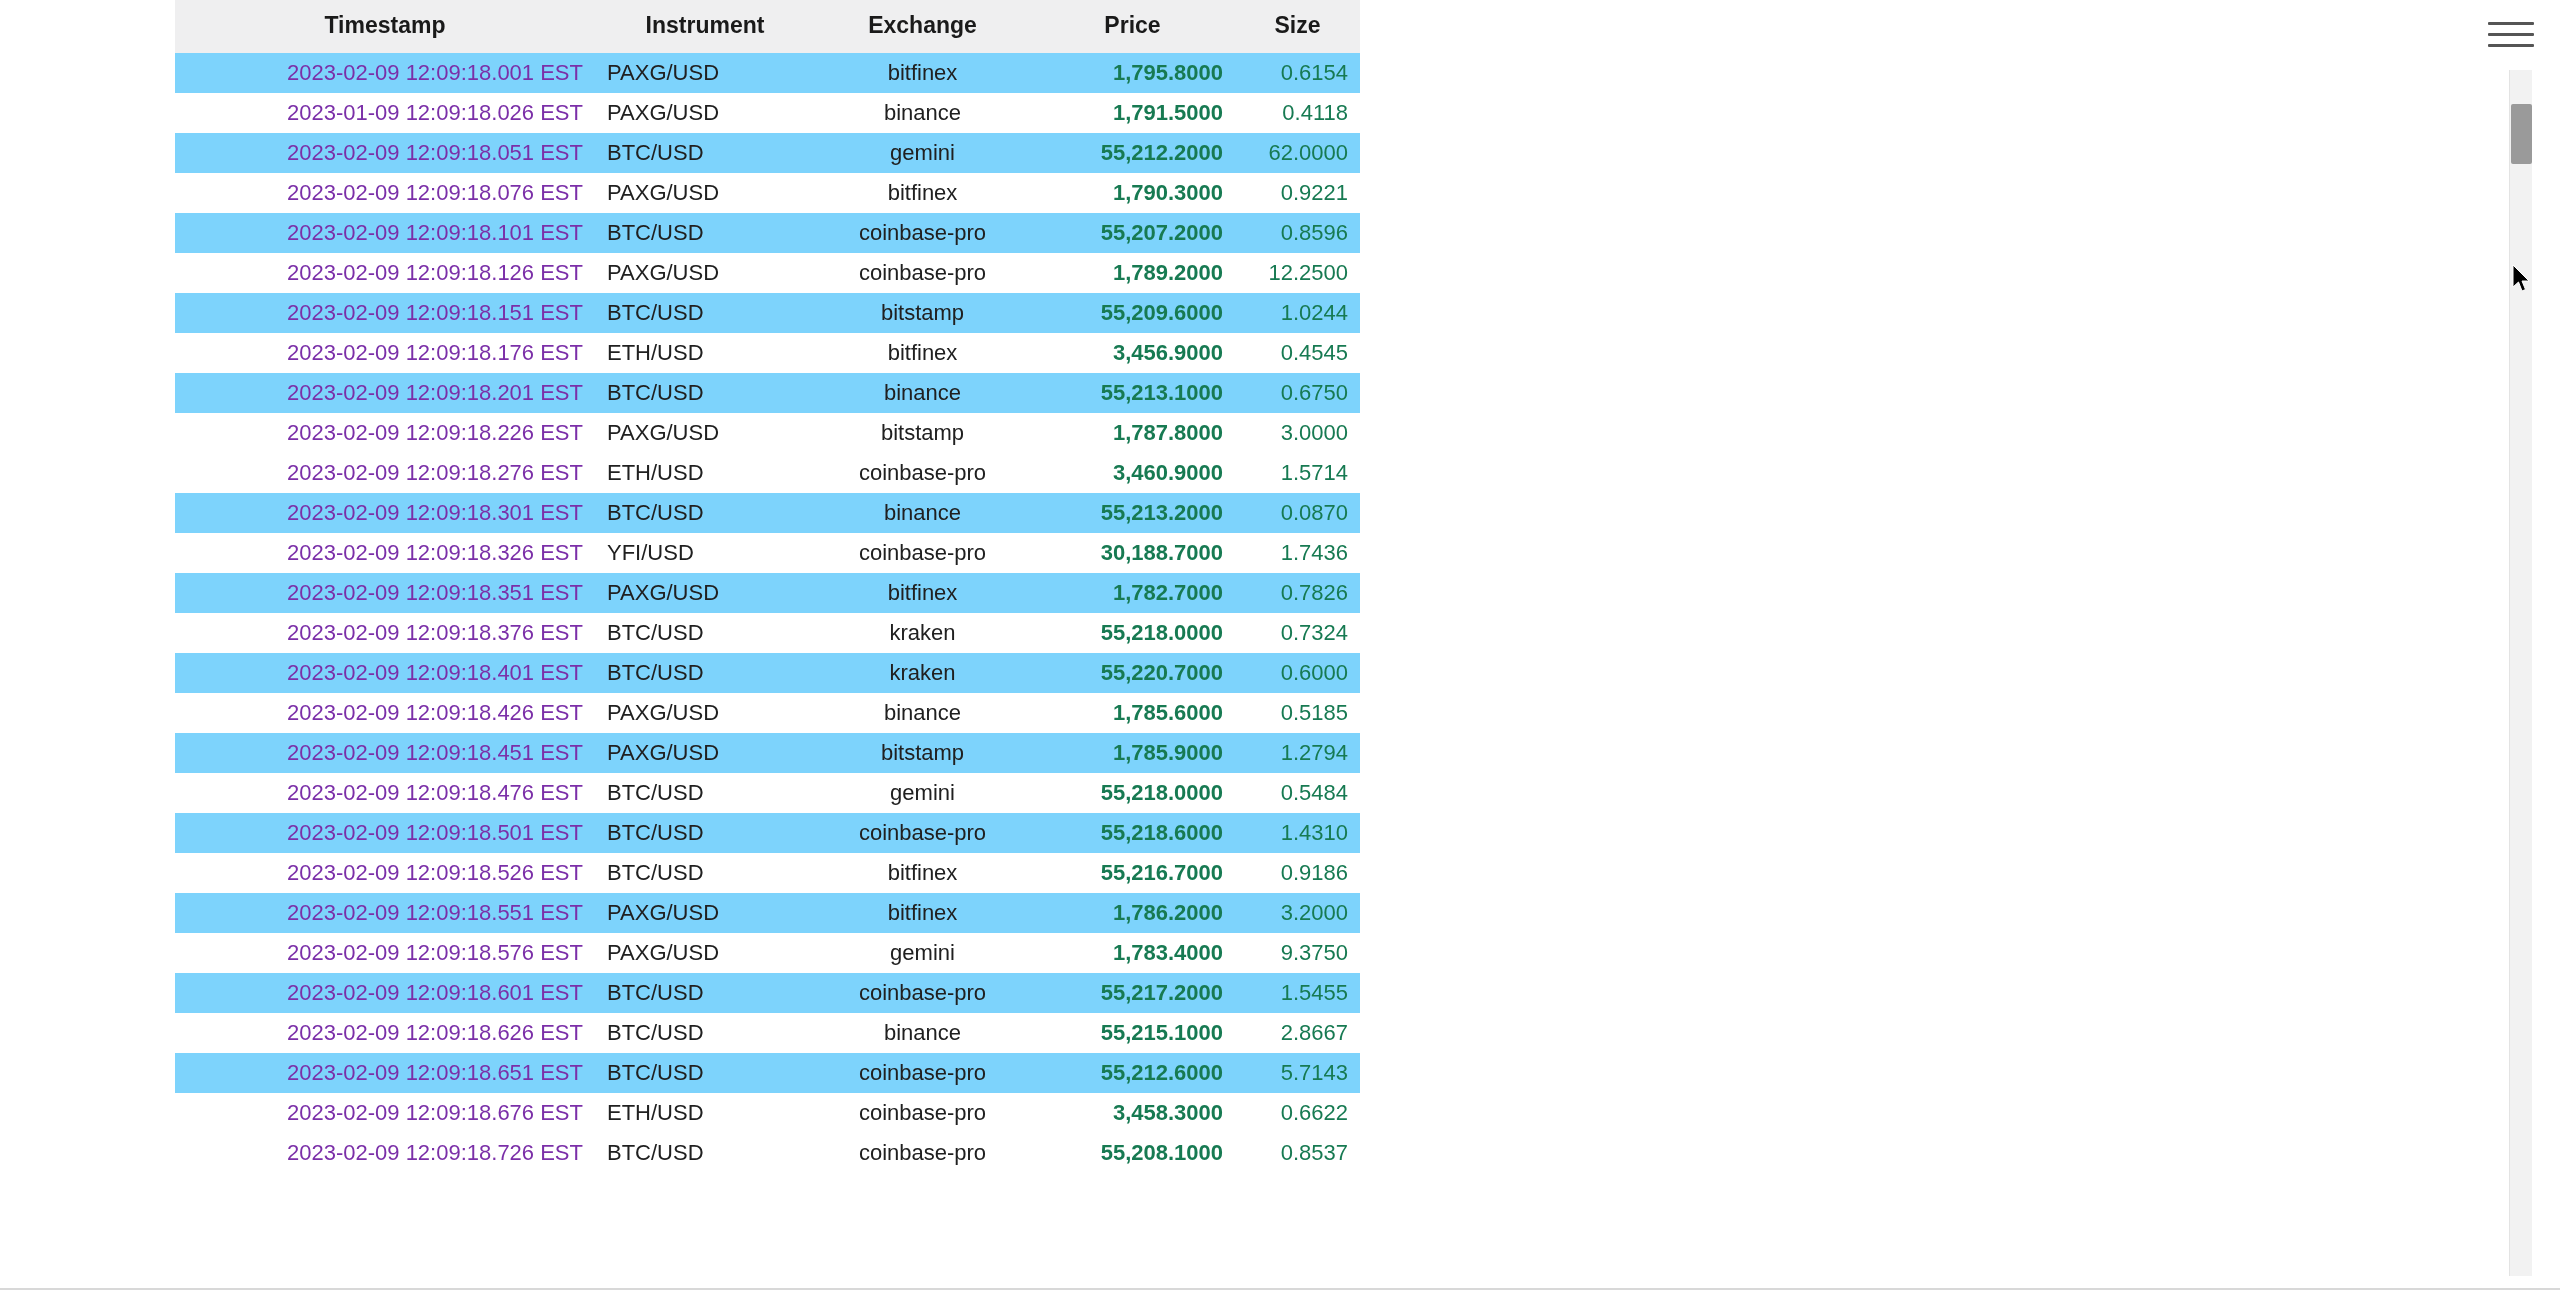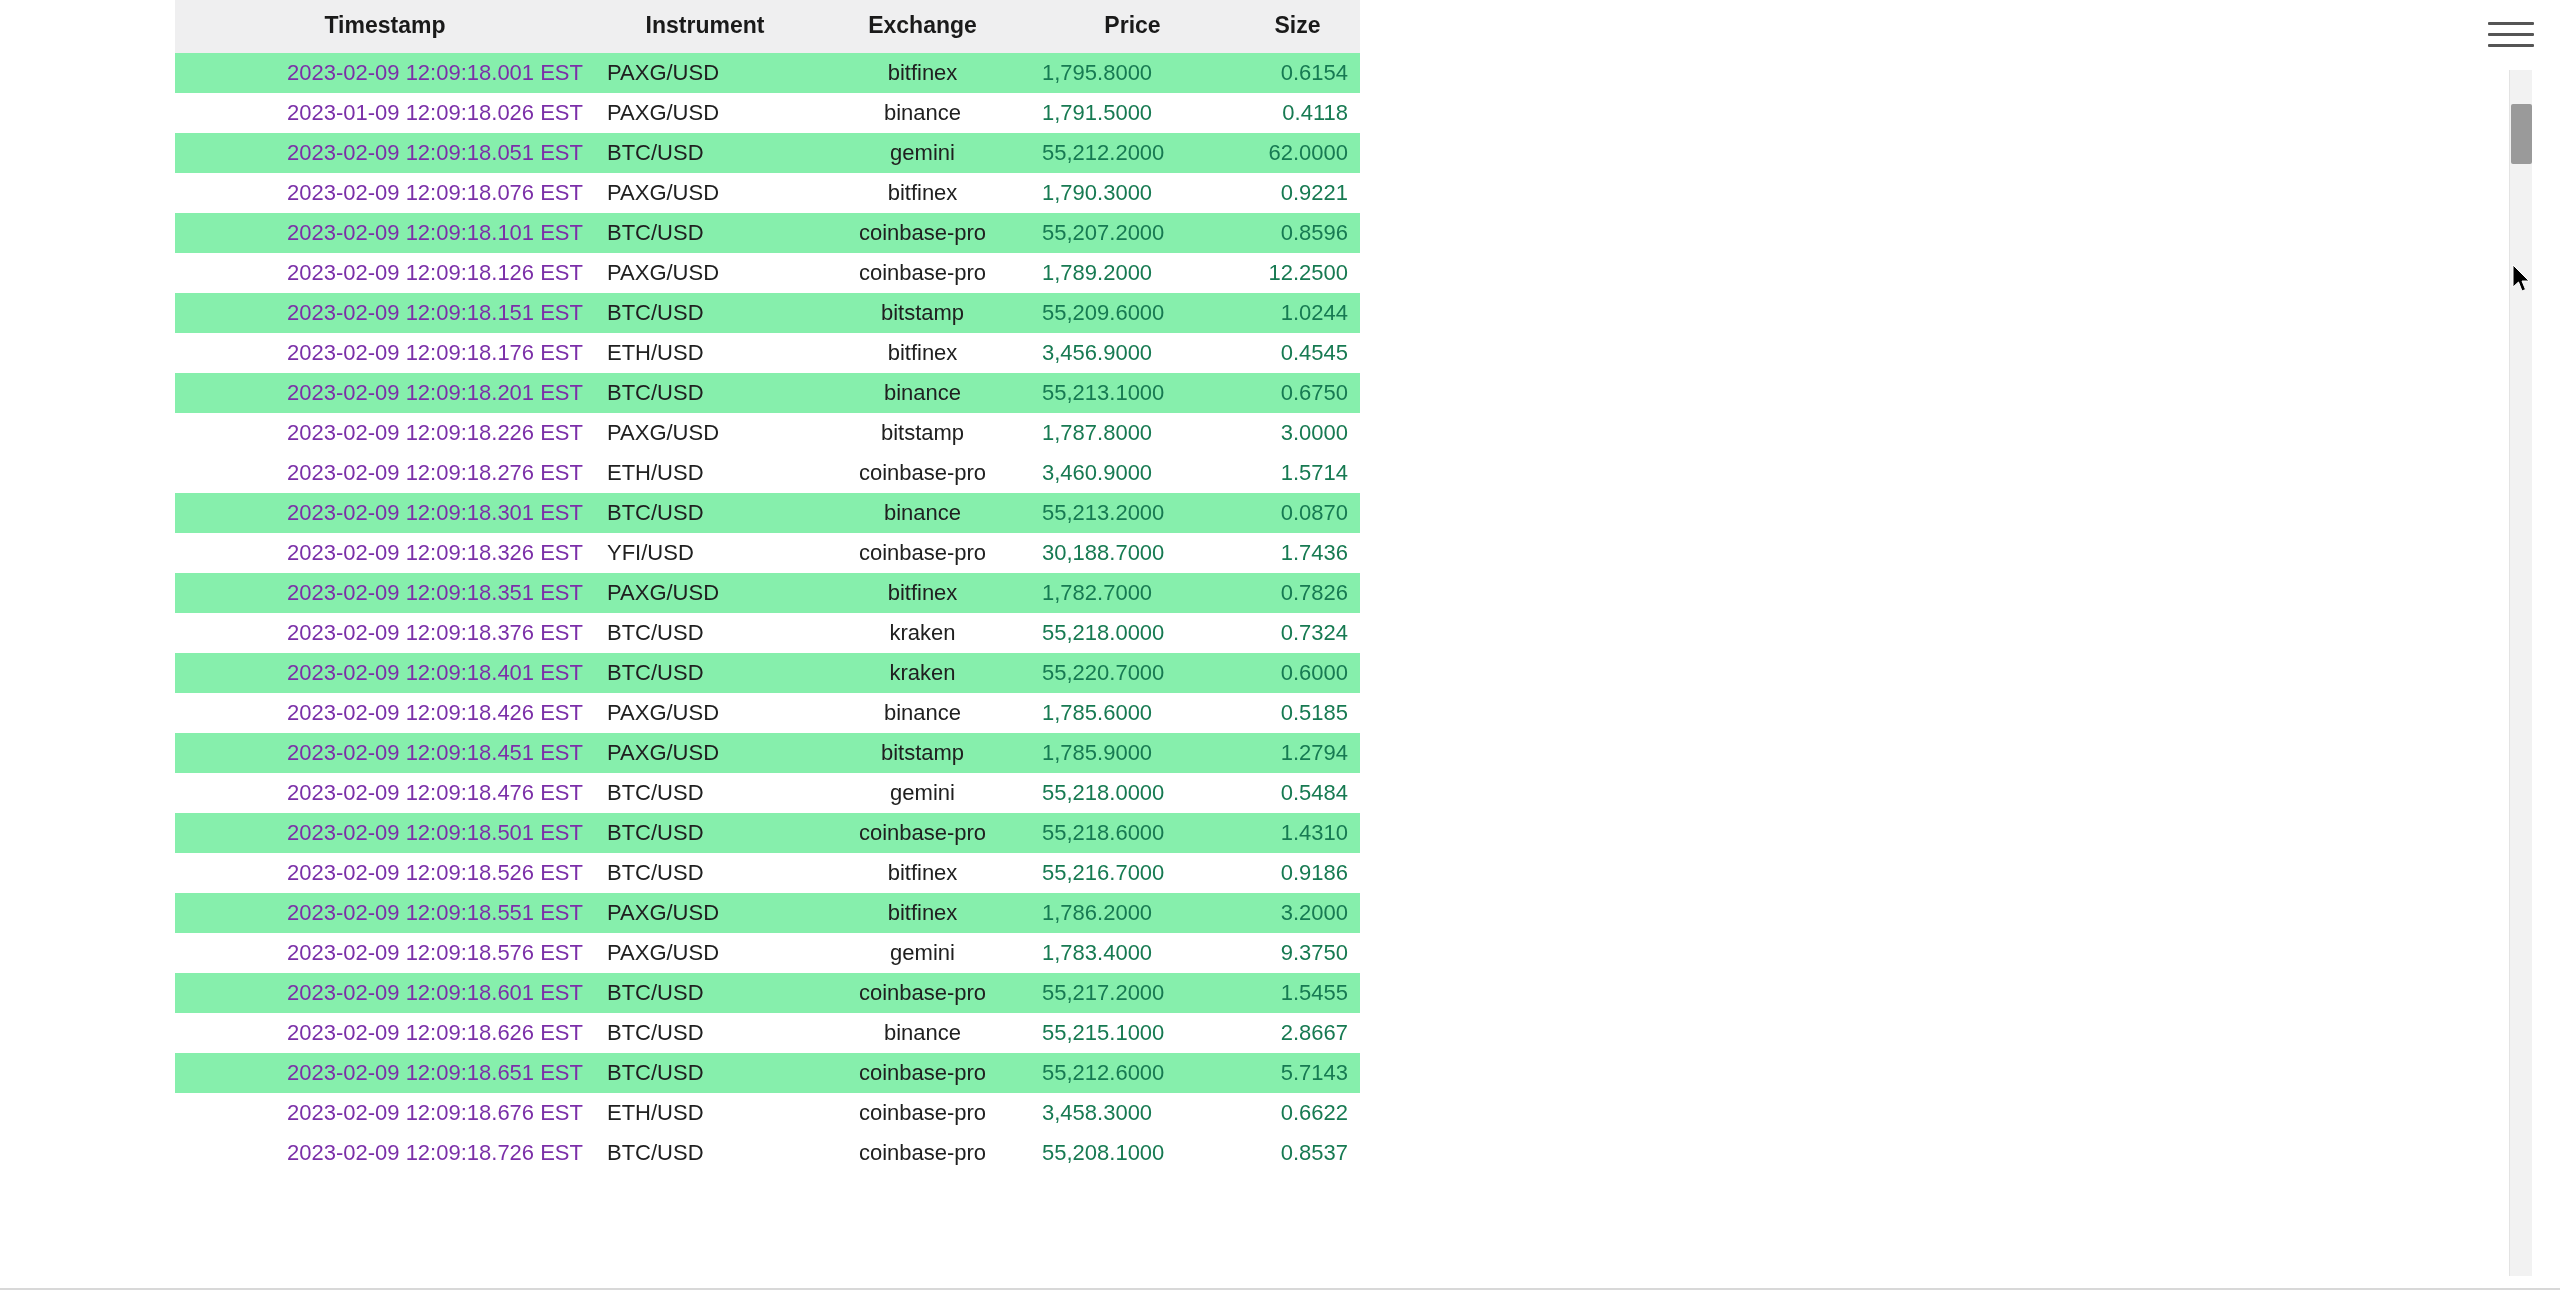--- a/index.html
+++ b/index.html
@@ -61,21 +61,21 @@
   thead tr { height: 52px; margin-left: 25px; }
 
   th.col-timestamp { width: 400px; }
   th.col-instrument { width: 200px; }
   th.col-exchange   { width: 195px; }
   th.col-price      { width: 185px; }
   th.col-size       { width: 105px; }
 
   table.trades tbody tr { height: 40px; }
 
-  table.trades tbody tr.odd { background: #86efac; padding-left: 26px; }
+  table.trades tbody tr.odd { background: #7dd3fc; padding-left: 26px; }
   table.trades tbody tr.even { background: #ffffff; }
 
   table.trades tbody td {
     padding: 2px 12px;
     font-size: 22px;
     line-height: 36px;
     white-space: nowrap;
     vertical-align: middle;
   }
 
@@ -91,22 +91,24 @@
     padding-left: 14px;
   }
 
   td.exchange {
     text-align: center;
     color: #202020;
     padding-left: 14px;
   }
 
   td.price {
+    text-align: right;
     color: #177a52;
     padding-right: 12px;
+    font-weight: bold;
   }
 
   td.size {
     text-align: right;
     color: #177a52;
     padding-right: 12px;
   }
 
   
   .hamburger {

